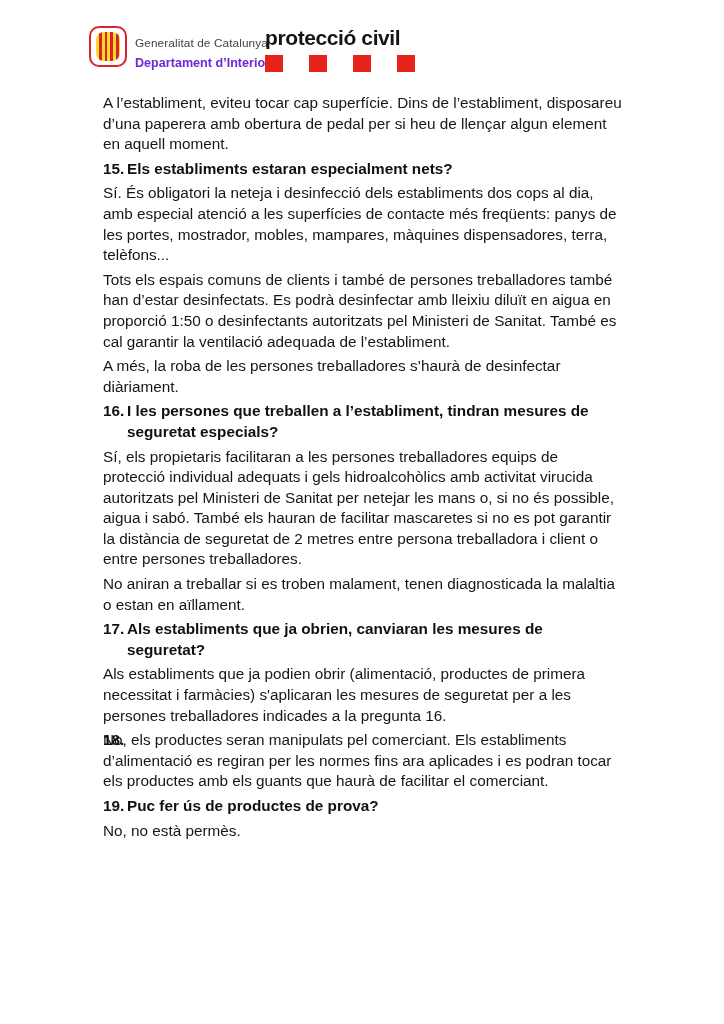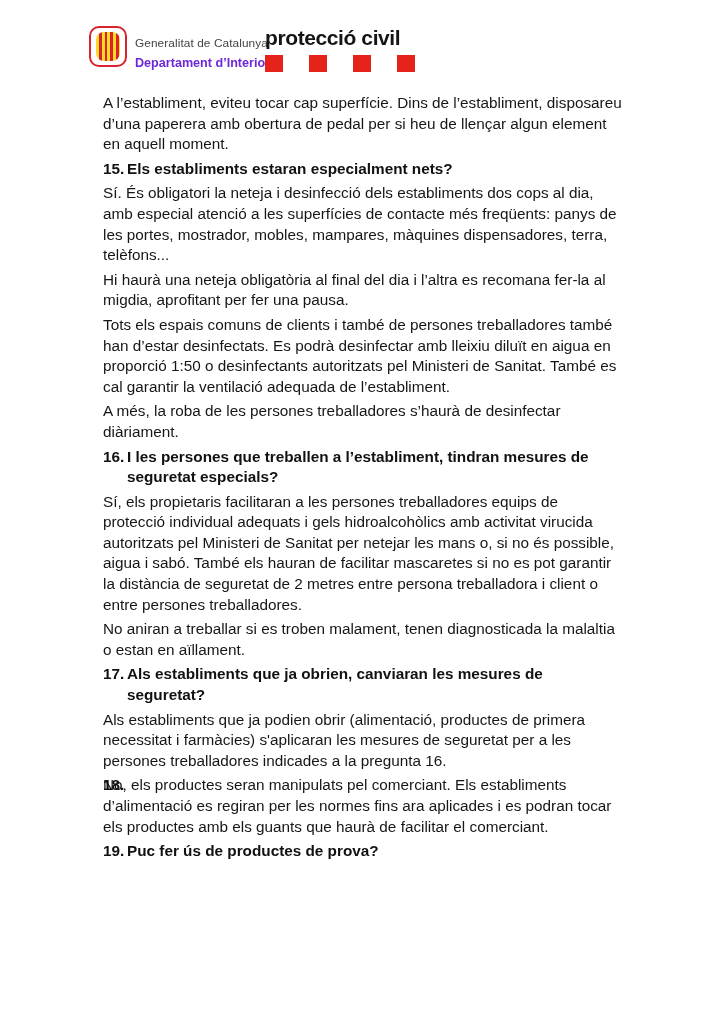--- a/index.html
+++ b/index.html
@@ -97,34 +97,34 @@
     </div>
   </div>
 
   <main class="content">
 
     <p>A l’establiment, eviteu tocar cap superfície. Dins de l’establiment, disposareu d’una paperera amb obertura de pedal per si heu de llençar algun element en aquell moment.</p>
 
     <h2><span class="qnum">15.</span><span class="qtext">Els establiments estaran especialment nets?</span></h2>
 
     <p>Sí. És obligatori la neteja i desinfecció dels establiments dos cops al dia, amb especial atenció a les superfícies de contacte més freqüents: panys de les portes, mostrador, mobles, mampares, màquines dispensadores, terra, telèfons...</p>
-    <p>Hi haurà una neteja obligatòria al final del dia i l’altra es recomana fer-la al migdia, aprofitant per fer una pausa.</p>
     <p>Tots els espais comuns de clients i també de persones treballadores també han d’estar desinfectats. Es podrà desinfectar amb lleixiu diluït en aigua en proporció 1:50 o desinfectants autoritzats pel Ministeri de Sanitat. També es cal garantir la ventilació adequada de l’establiment.</p>
     <p>A més, la roba de les persones treballadores s’haurà de desinfectar diàriament.</p>
 
     <h2><span class="qnum">16.</span><span class="qtext">I les persones que treballen a l’establiment, tindran mesures de seguretat especials?</span></h2>
 
     <p>Sí, els propietaris facilitaran a les persones treballadores equips de protecció individual adequats i gels hidroalcohòlics amb activitat virucida autoritzats pel Ministeri de Sanitat per netejar les mans o, si no és possible, aigua i sabó. També els hauran de facilitar mascaretes si no es pot garantir la distància de seguretat de 2 metres entre persona treballadora i client o entre persones treballadores.</p>
     <p>No aniran a treballar si es troben malament, tenen diagnosticada la malaltia o estan en aïllament.</p>
 
     <h2><span class="qnum">17.</span><span class="qtext">Als establiments que ja obrien, canviaran les mesures de seguretat?</span></h2>
 
     <p>Als establiments que ja podien obrir (alimentació, productes de primera necessitat i farmàcies) s'aplicaran les mesures de seguretat per a les persones treballadores indicades a la pregunta 16.</p>
 
     <h2><span class="qnum">18.</span></h2>
 
     <p>No, els productes seran manipulats pel comerciant. Els establiments d’alimentació es regiran per les normes fins ara aplicades i es podran tocar els productes amb els guants que haurà de facilitar el comerciant.</p>
 
     <h2><span class="qnum">19.</span><span class="qtext">Puc fer ús de productes de prova?</span></h2>
 
+    <p>No, no està permès.</p>
 
   </main>
 </div>
 
 </body></html>

